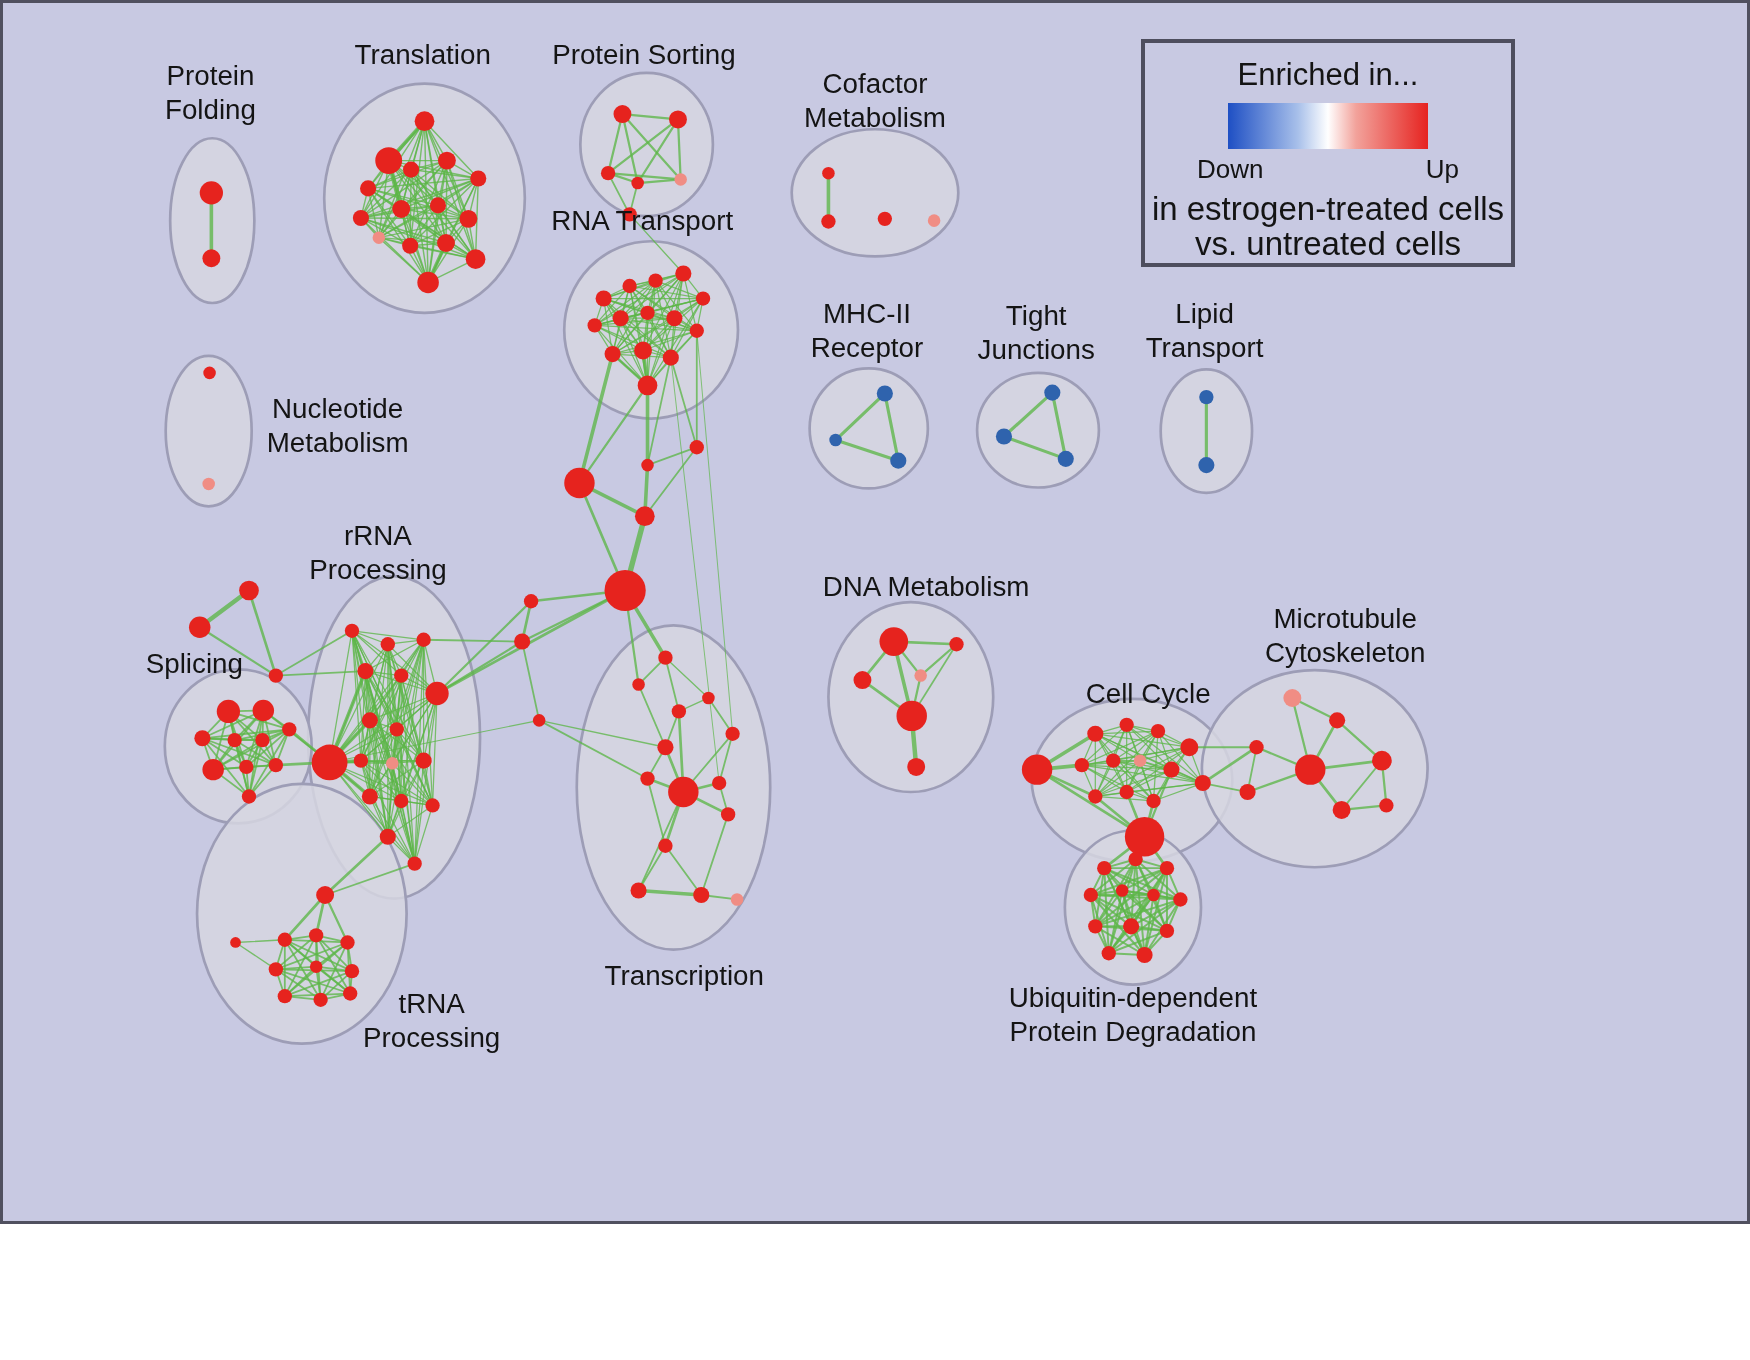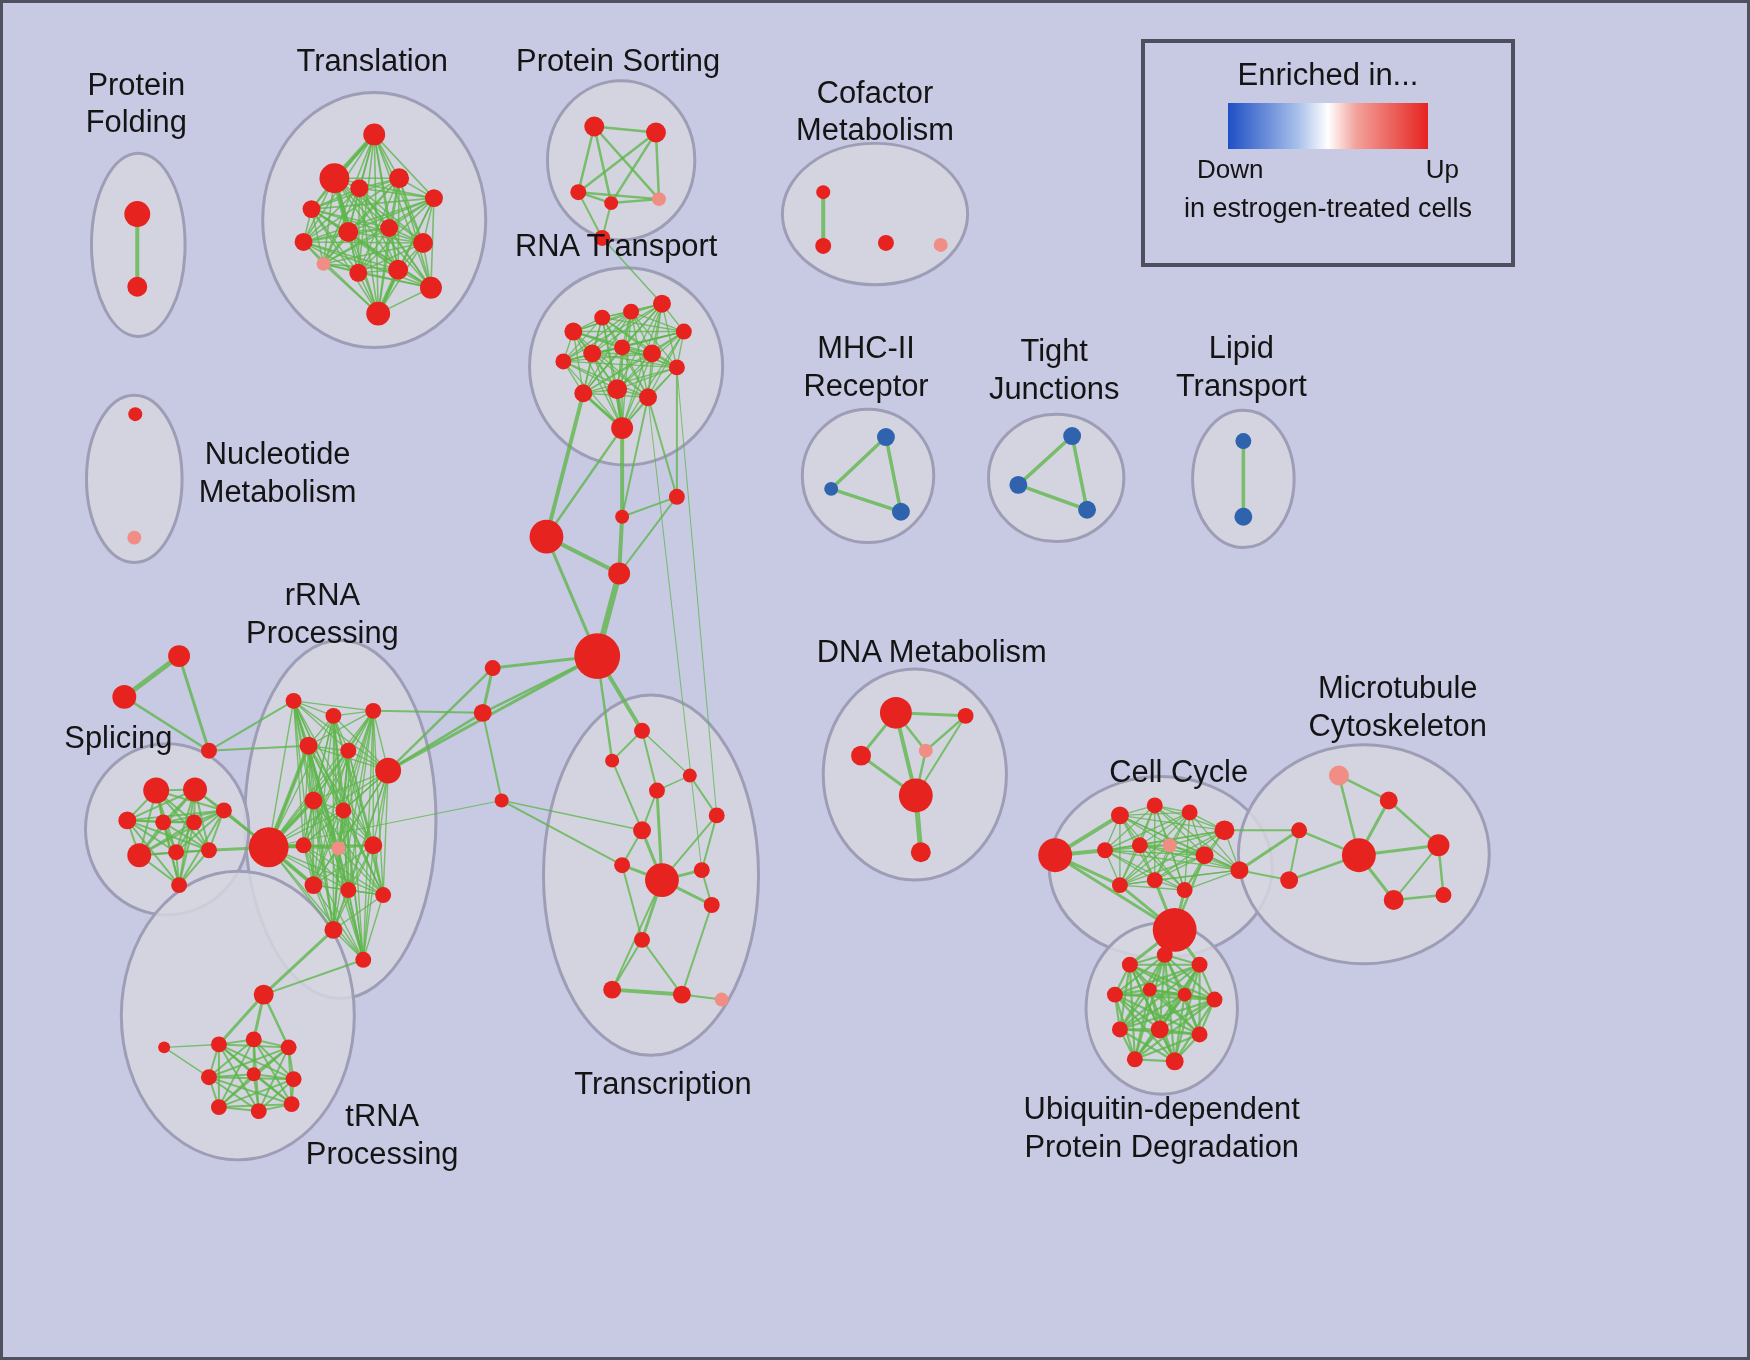--- a/index.html
+++ b/index.html
@@ -1,18 +1,18 @@
 <!DOCTYPE html>
 <html><head>
 <meta charset="utf-8">
 <style>
   html,body{margin:0;padding:0;background:#ffffff;}
   .figure{
     position:relative;
-    width:1750px;height:1360px;
+    width:1750px;height:1224px;
     box-sizing:border-box;
     border:3px solid #50505f;
     background:#c8c9e2;
     font-family:"Liberation Sans", sans-serif;
     overflow:hidden;
   }
   #network-svg{position:absolute;left:0;top:0;width:100%;height:100%;}
   .cluster{fill:#d6d6e1;fill-opacity:0.85;stroke:#9d9db6;stroke-width:3;}
   .edge{stroke-opacity:0.78;stroke-linecap:round;}
   .node{stroke:none;}
@@ -24,21 +24,21 @@
     position:absolute;left:1138px;top:36px;width:374px;height:228px;
     box-sizing:border-box;border:4px solid #4e4e5e;
     text-align:center;color:#141414;
   }
   .legend-title{font-size:31px;margin-top:14px;}
   .legend-gradient{width:200px;height:46px;margin:10px auto 2px auto;}
   .legend-scale{
     display:flex;justify-content:space-between;
     width:262px;margin:0 auto;font-size:26px;line-height:36px;
   }
-  .legend-caption{font-size:27px;line-height:35px;}
+  .legend-caption{font-size:33px;line-height:35px;}
   .legend-caption.first{margin-top:4px;}
 </style>
 </head>
 <body>
 
 <div class="figure" style="background: rgb(200, 201, 226); border-color: rgb(80, 80, 95);">
   <svg id="network-svg" viewBox="0 0 1750 1360">
       <ellipse cx="135" cy="243" rx="47" ry="92" class="cluster" fill="#d6d6e1" stroke="#9d9db6"></ellipse>
       <ellipse cx="372" cy="218" rx="112" ry="128" class="cluster" fill="#d6d6e1" stroke="#9d9db6"></ellipse>
       <ellipse cx="620" cy="158" rx="74" ry="80" class="cluster" fill="#d6d6e1" stroke="#9d9db6"></ellipse>
@@ -907,14 +907,15 @@
     </svg>
 
   <div class="legend">
     <div class="legend-title">Enriched in...</div>
     <div class="legend-gradient" style="background: linear-gradient(90deg, rgb(30, 79, 196) 0%, rgb(168, 192, 234) 35%, rgb(255, 255, 255) 50%, rgb(242, 162, 155) 64%, rgb(230, 35, 32) 100%);"></div>
     <div class="legend-scale">
       <span>Down</span>
       <span>Up</span>
     </div>
     <div class="legend-caption first">in estrogen-treated cells</div>
+    <div class="legend-caption">vs. untreated cells</div>
   </div>
 </div>
 
 </body></html>

